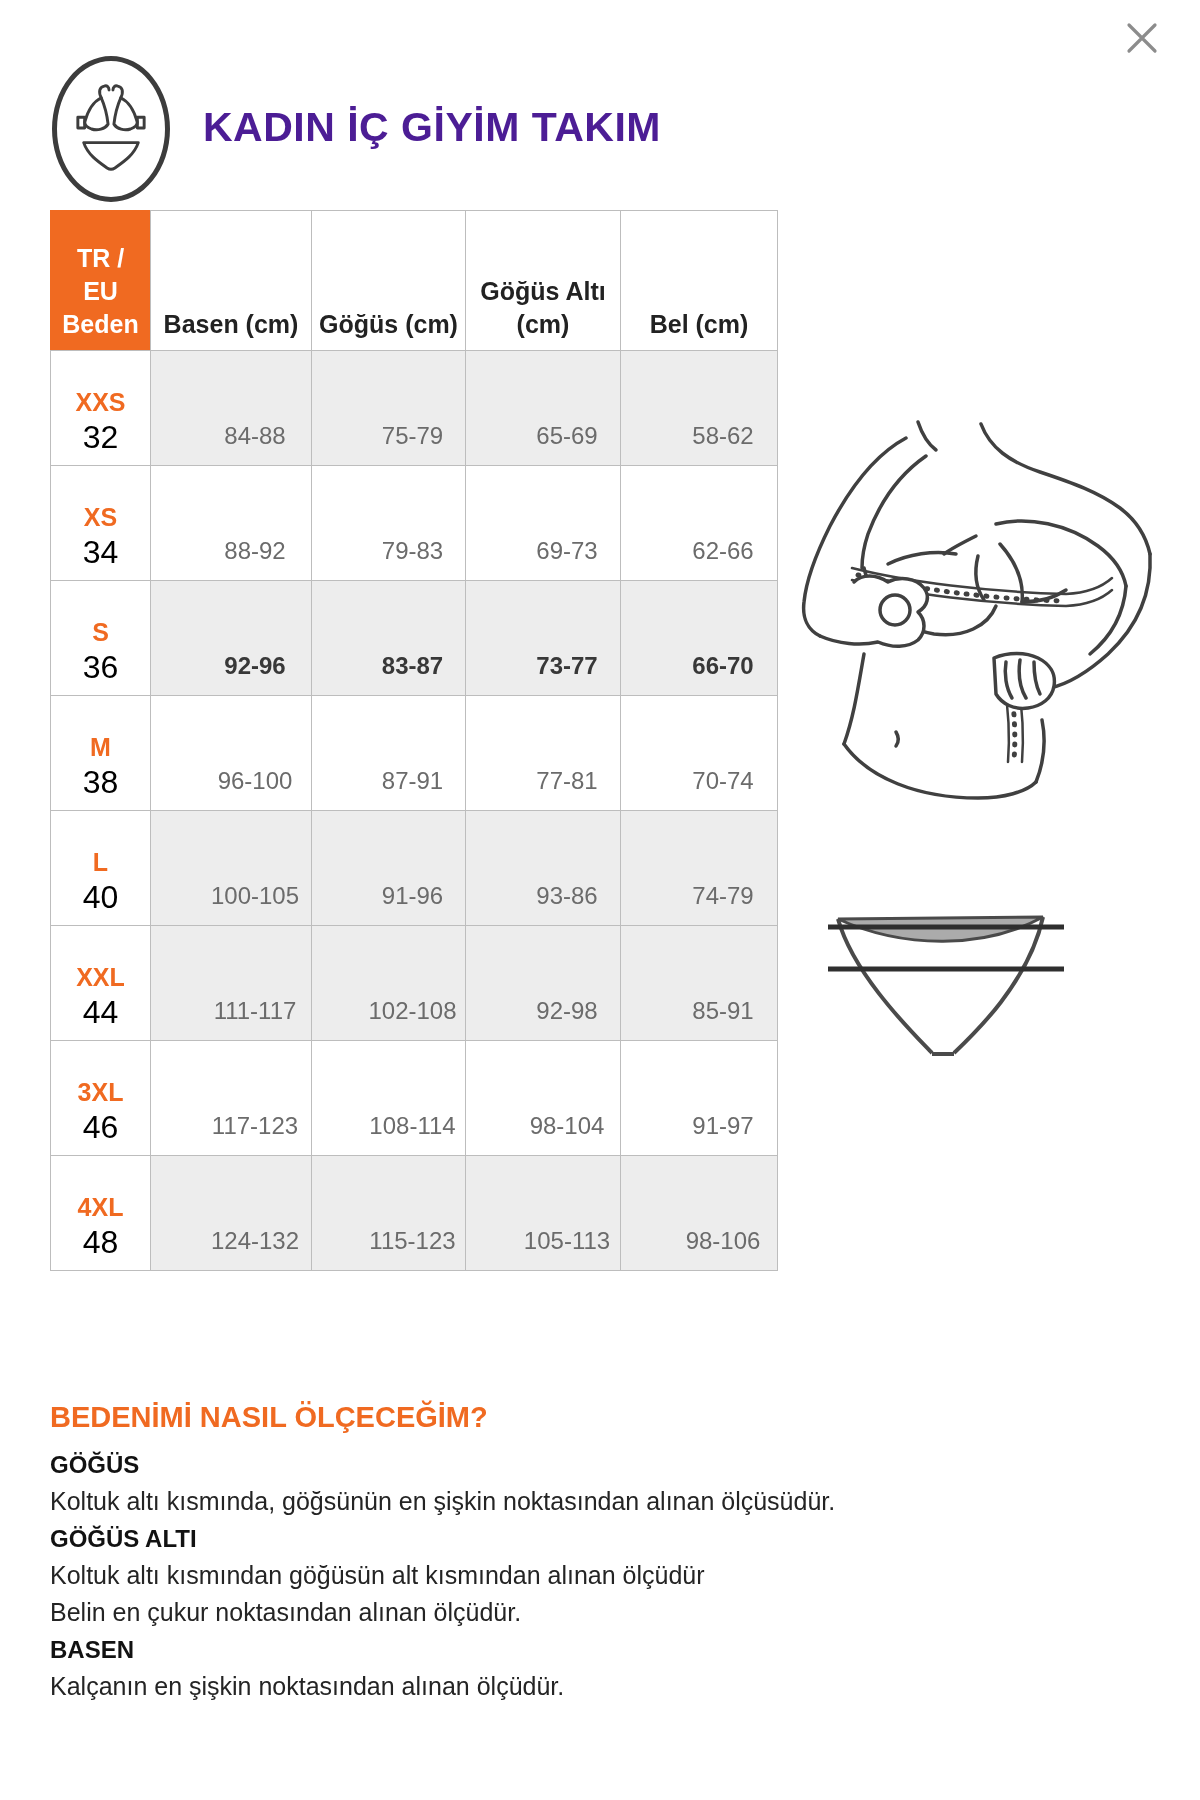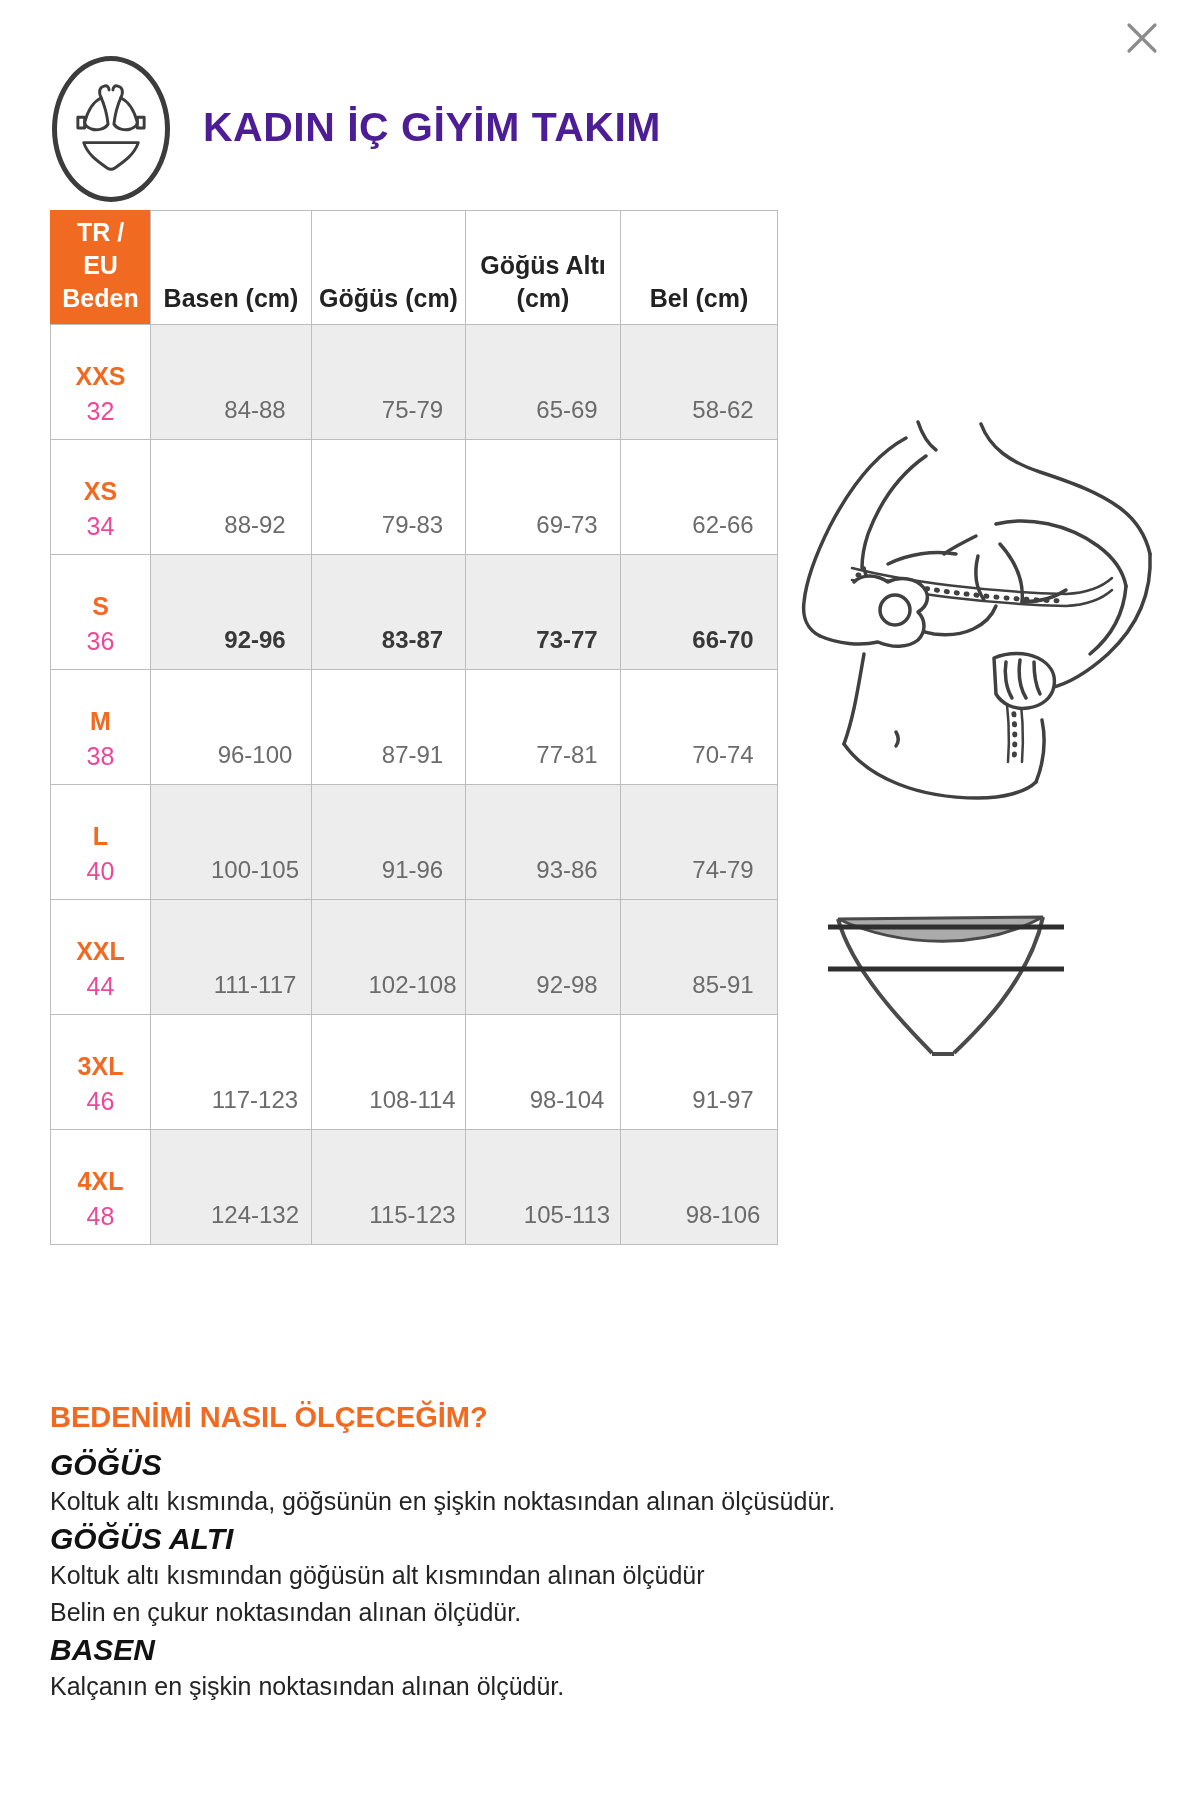--- a/index.html
+++ b/index.html
@@ -19,43 +19,43 @@
   }
   .close-button{
     position:absolute;left:1118px;top:14px;width:48px;height:48px;
     background:none;border:none;padding:4px;cursor:pointer;
   }
   
   .size-table{
     position:absolute;left:50px;top:210px;border-collapse:collapse;table-layout:fixed;background:#fff;
   }
   .size-table th,.size-table td{border:1px solid #bdbdbd;padding:0;}
-  .size-table thead tr{height:114px;}
+  .size-table thead tr{height:140px;}
   .size-table tbody tr{height:115px;border-radius:23px;}
   .size-table th{
     vertical-align:bottom;text-align:center;font-weight:bold;font-size:25px;color:#222;
     padding-bottom:9px;white-space:pre-line;line-height:1.32;background:#fff;
   }
   .size-table th.size-head{background:#F06A21;color:#fff;border-color:#F06A21 #bdbdbd #bdbdbd #F06A21;}
   .size-table td.val{
     vertical-align:bottom;text-align:center;font-size:24px;color:#6b6b6b;
     padding-bottom:15px;background:#fff;padding-left:48px;
   }
   .size-table tr.striped td.val{background:#ededed;}
   .size-table tr.hl td.val{color:#383838;font-weight:bold;}
   .size-table td.size-cell{vertical-align:bottom;text-align:center;padding-bottom:15px;background:#fff;}
   .size-code{display:block;color:#F06A21;font-weight:bold;font-size:25px;line-height:28px;margin-bottom:9px;}
-  .size-eu{display:block;color:#ec4899;font-size:25px;line-height:25px;}
+  .size-eu{display:block;color:#000000;font-size:32px;line-height:25px;}
   
   .bust-illustration{position:absolute;left:768px;top:396px;}
   .panty-illustration{position:absolute;left:824px;top:892px;}
   
   .guide{position:absolute;left:50px;top:1390px;width:880px;}
   .guide-title{color:#F06A21;font-size:29px;font-weight:bold;line-height:34px;margin:10px 0 12px;}
-  .guide-heading{color:#121212;font-size:30px;font-weight:bold;line-height:37px;margin:0;font-style:italic;}
+  .guide-heading{color:#121212;font-size:24px;font-weight:bold;line-height:37px;margin:0;}
   .guide-text{color:#242424;font-size:25px;line-height:37px;margin:0;}
   svg{display:block;}
 </style>
 </head>
 <body>
 
 <div class="sheet">
 
   <div class="brand-circle">
     <svg width="78" height="96" viewBox="0 0 80 92" fill="none" stroke="#3d3d3d" stroke-width="3" stroke-linecap="round" stroke-linejoin="round">

